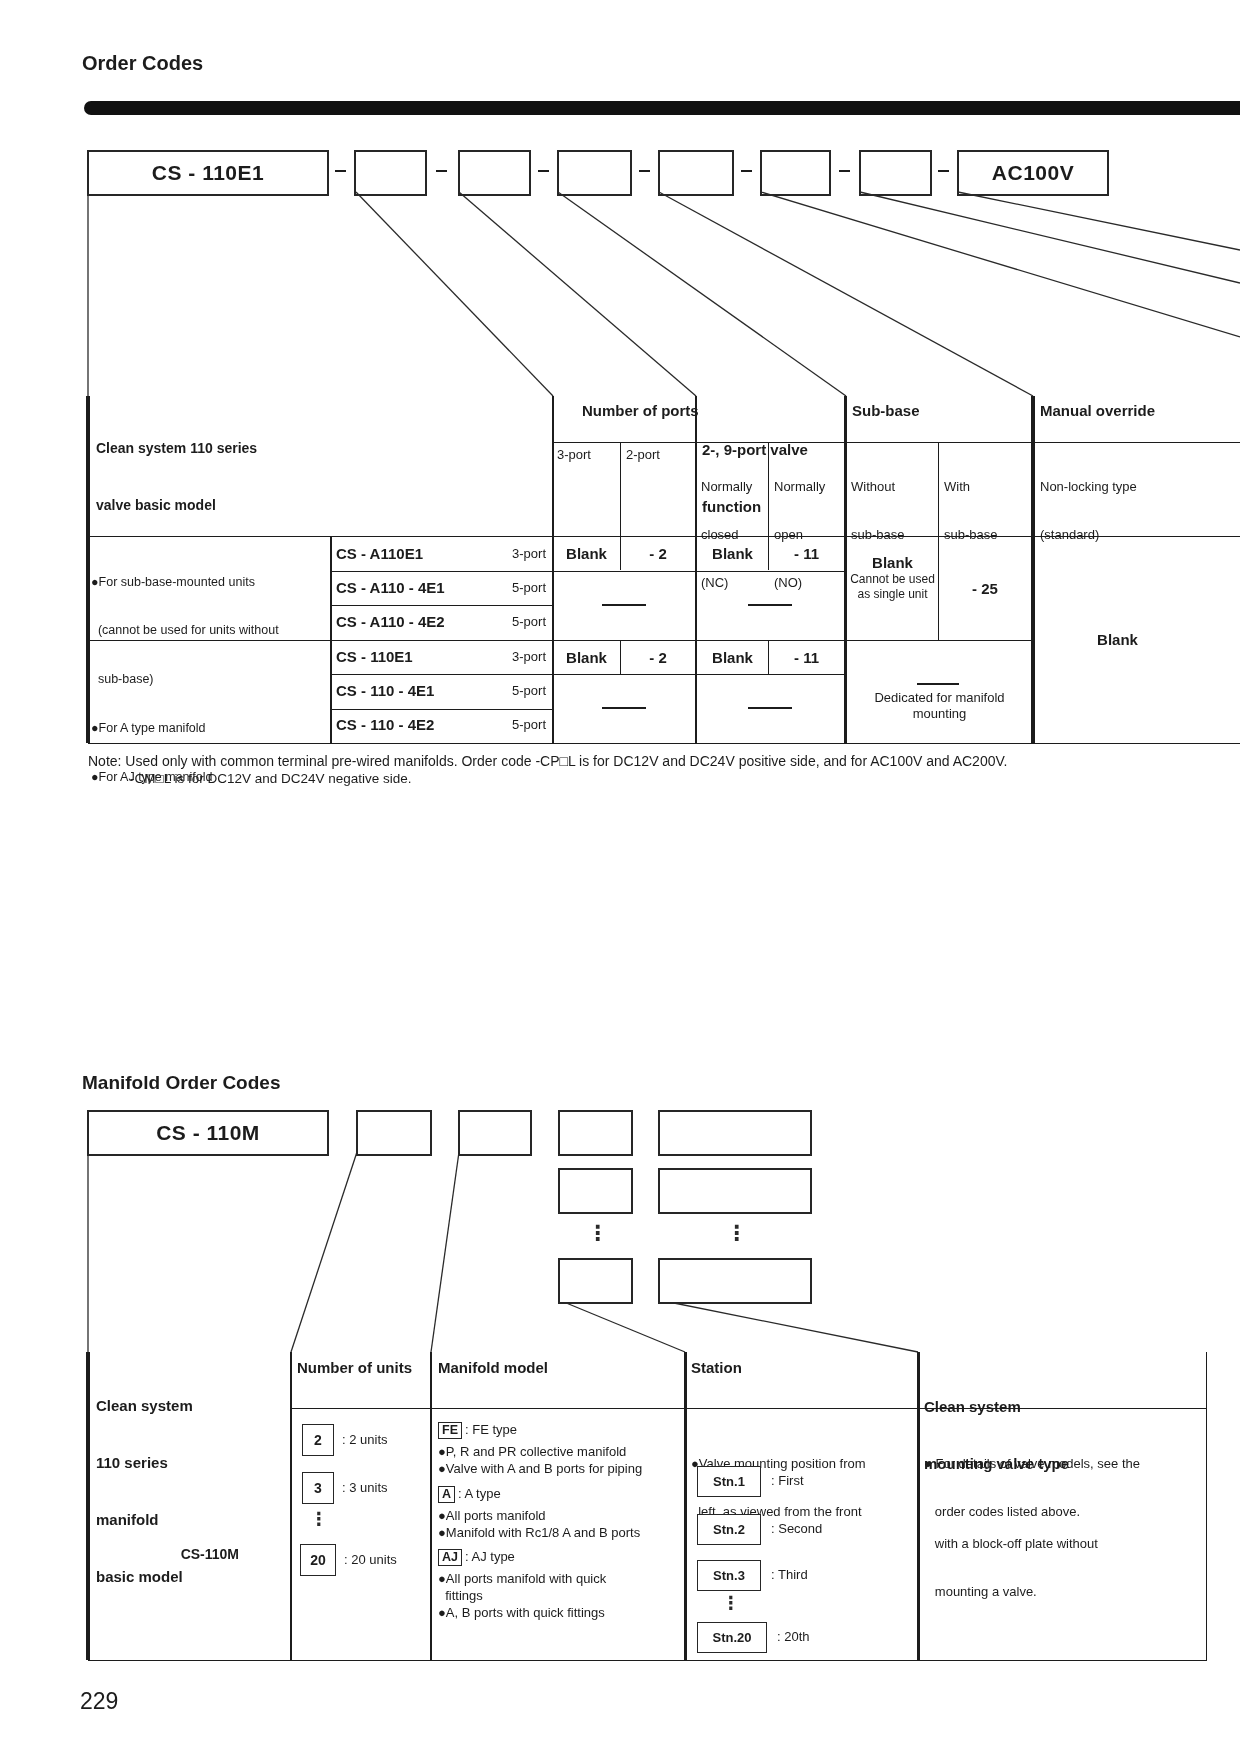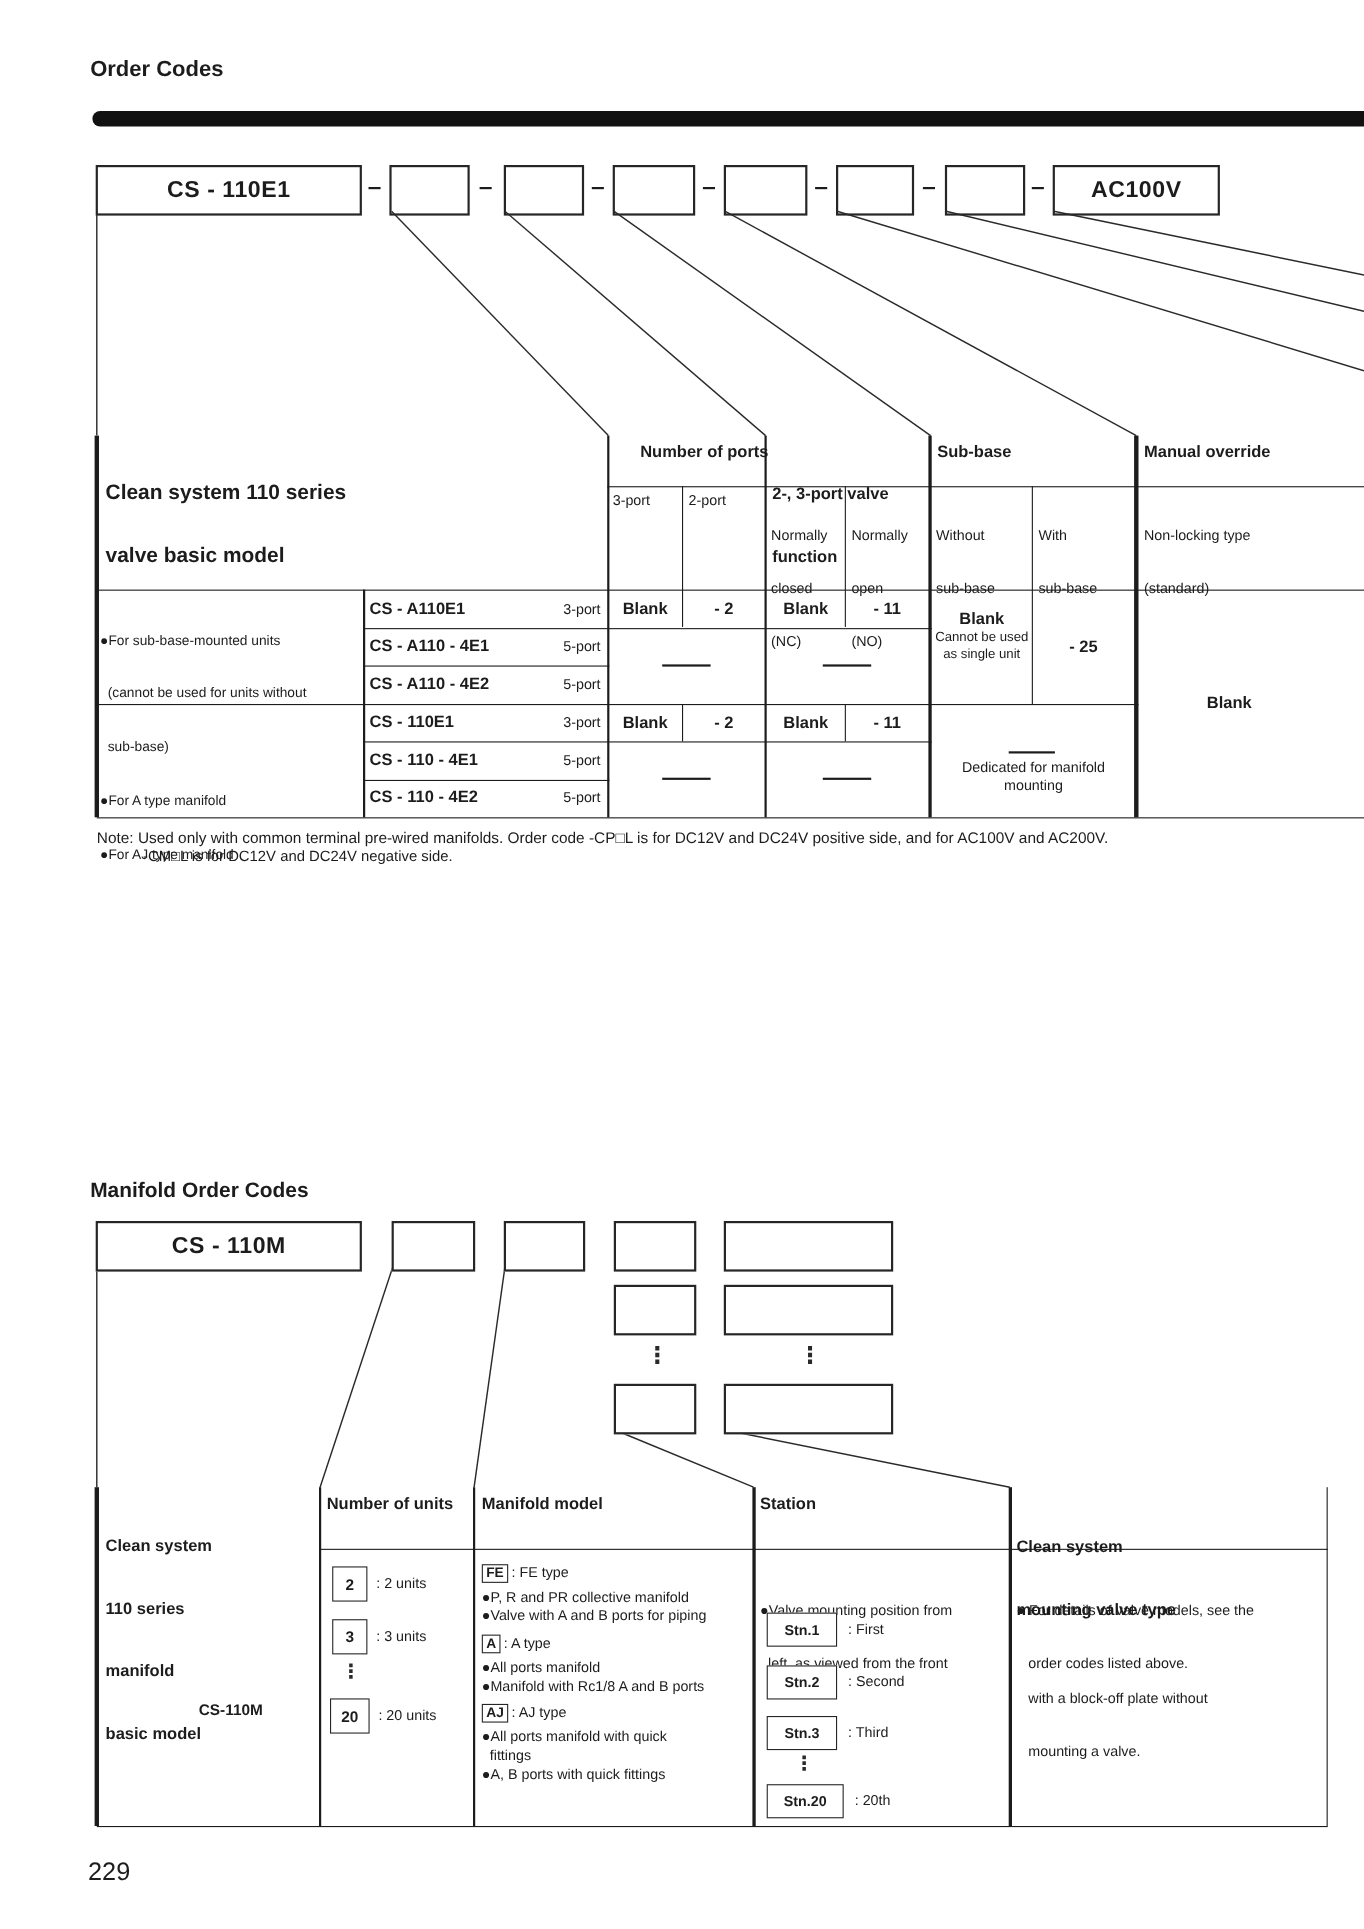--- a/index.html
+++ b/index.html
@@ -84,27 +84,27 @@
   <div class="vl" style="left:1031px;top:396px;width:4px;height:347px;"></div>
   <div class="hl" style="left:552px;top:442px;width:688px;height:1px;"></div>
   <div class="hl" style="left:88px;top:536px;width:1152px;height:1px;"></div>
   <div class="hl" style="left:330px;top:571px;width:517px;height:1px;"></div>
   <div class="hl" style="left:330px;top:605px;width:224px;height:1px;"></div>
   <div class="hl" style="left:88px;top:640px;width:947px;height:1px;"></div>
   <div class="hl" style="left:330px;top:674px;width:517px;height:1px;"></div>
   <div class="hl" style="left:330px;top:709px;width:224px;height:1px;"></div>
   <div class="hl" style="left:88px;top:743px;width:1152px;height:1.4px;"></div>
 
-  <div class="abs b pre" style="left:96px;top:401px;font-size:19px;line-height:19px;">
+  <div class="abs b pre" style="left:96px;top:401px;font-size:14px;line-height:19px;">
     <span>Clean system 110 series</span>
     <span>valve basic model</span>
   </div>
   <div class="abs b t15" style="left:560px;top:402px;margin-left:22px;">Number of ports</div>
   <div class="abs b pre" style="left:702px;top:402px;font-size:15px;line-height:19px;">
-    <span>2-, 3-port valve</span>
+    <span>2-, 9-port valve</span>
     <span>function</span>
   </div>
   <div class="abs b t15" style="left:852px;top:402px;">Sub-base</div>
   <div class="abs b t15" style="left:1040px;top:402px;">Manual override</div>
 
   <div class="abs t13" style="left:557px;top:447px;">3-port</div>
   <div class="abs t13" style="left:626px;top:447px;">2-port</div>
   <div class="abs pre t13" style="left:701px;top:447px;">
     <span>Normally</span>
     <span>closed</span>

